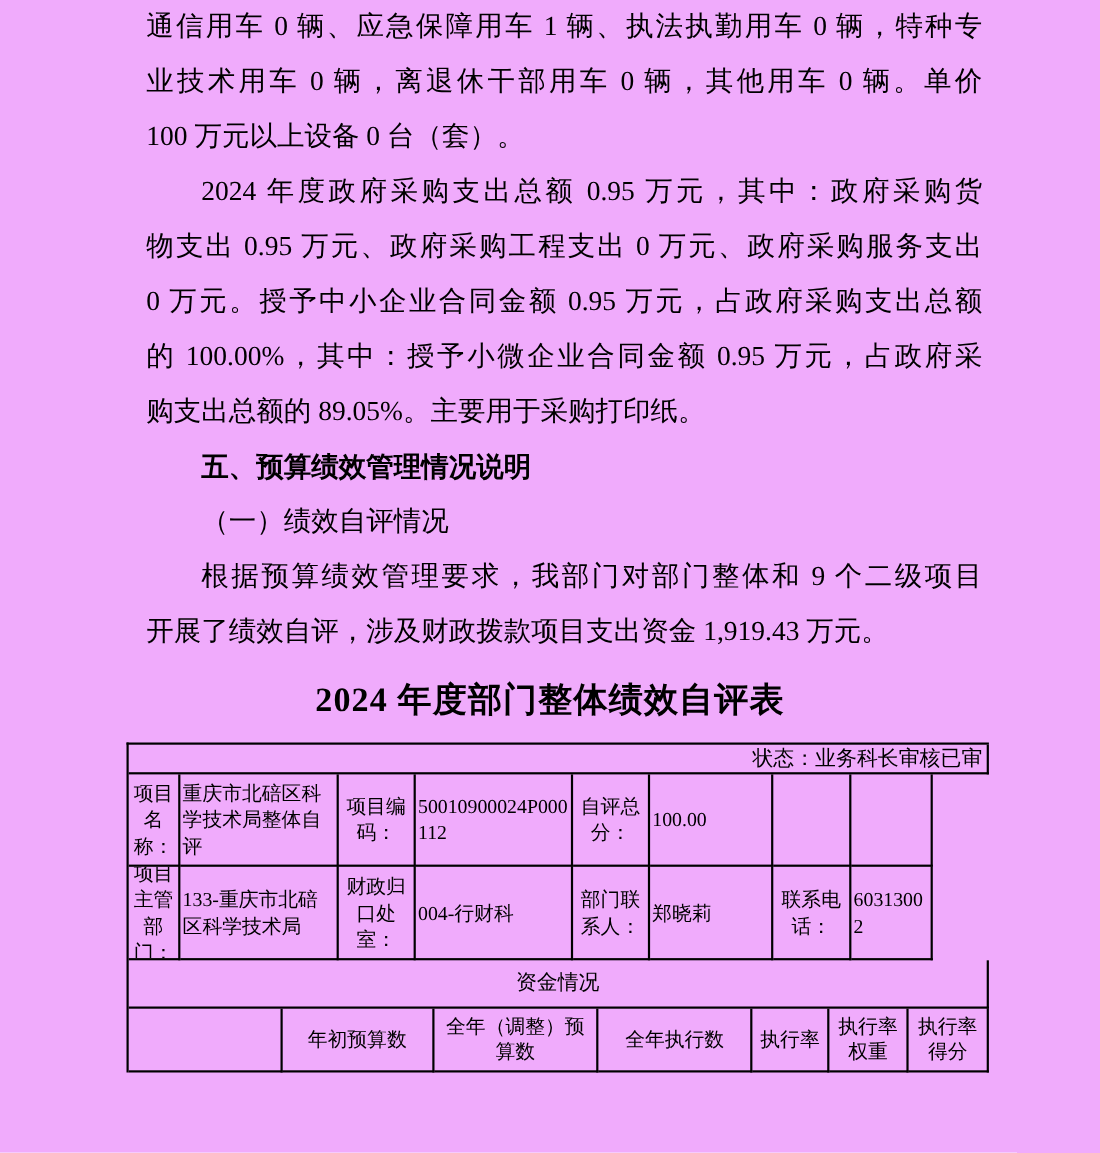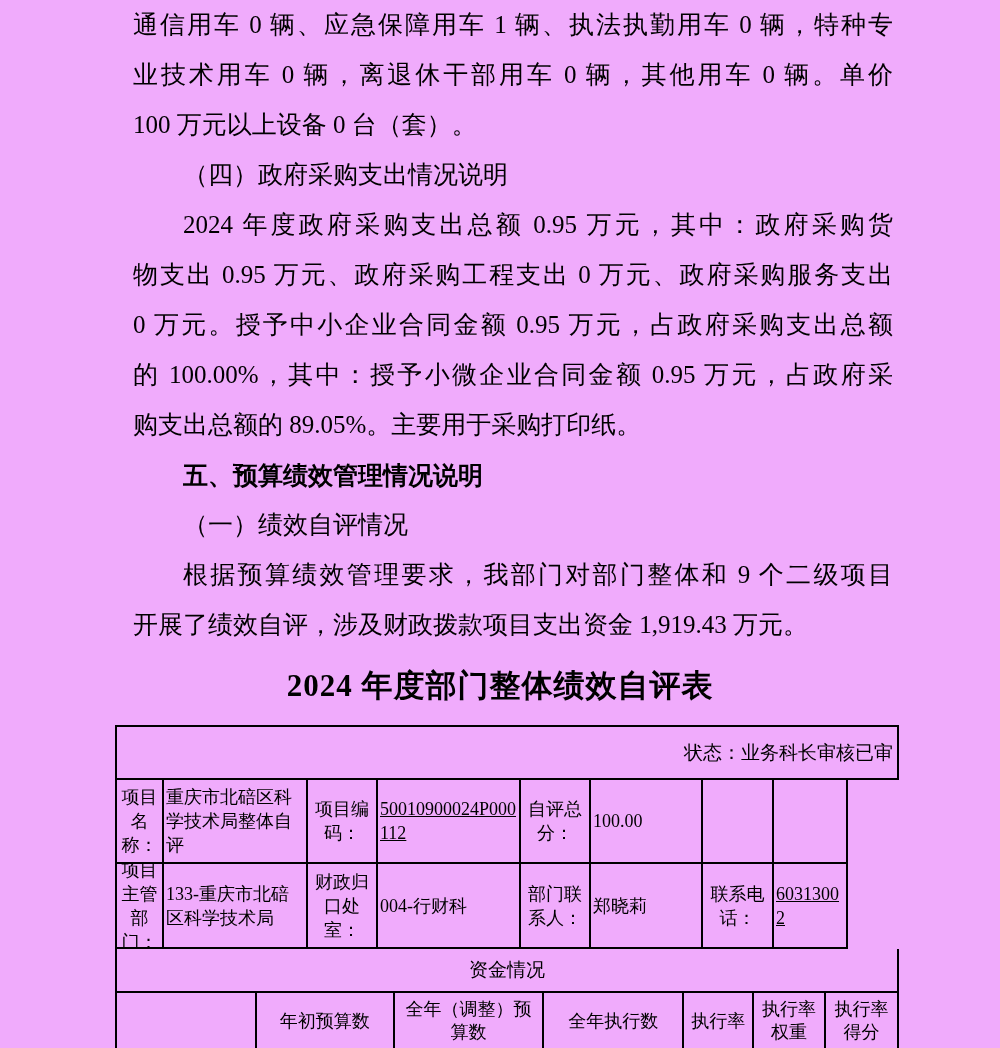--- a/index.html
+++ b/index.html
@@ -21,45 +21,44 @@
                font-weight: bold; letter-spacing: 1px;
                font-family: "Liberation Serif", "DejaVu Serif", serif; }
 
   
   .tbl { margin-left: 115px; margin-top: 3px; width: 784px;
          border-top: 2px solid #000; border-left: 2px solid #000; }
   .trow { display: flex; }
   .cell { border-right: 2px solid #000; border-bottom: 2px solid #000;
           display: flex; align-items: center; font-size: 18px; line-height: 24px;
           overflow: hidden; }
-  .rowA .cA { width: 782px; height: 53px; justify-content: flex-end;
+  .rowA .cA { width: 782px; height: 27px; justify-content: flex-end;
               padding-right: 4px; font-size: 19px; }
   .lab { justify-content: center; text-align: center; padding: 0 1px; }
   .val { justify-content: flex-start; text-align: left; padding-left: 2px; }
-  .brk { word-break: break-all; text-decoration: underline; }
+  .brk { word-break: break-all; }
   .rowB .cell { height: 84px; }
   .rowC .cell { height: 85px; }
   .c1 { width: 47px; }  .c2 { width: 144px; } .c3 { width: 70px; } .c4 { width: 143px; }
   .c5 { width: 70px; }  .c6 { width: 112px; } .c7 { width: 71px; } .c8 { width: 74px; }
   .rowD .cD { width: 782px; height: 44px; justify-content: center; font-size: 19px; }
   .rowE .cell { height: 58px; justify-content: center; text-align: center;
                 padding: 0 5px; line-height: 23px; }
   .e1 { width: 140px; } .e2 { width: 138px; } .e3 { width: 150px; } .e4 { width: 140px; }
   .e5 { width: 70px; }  .e6 { width: 72px; }  .e7 { width: 73px; }
 </style>
 </head>
 <body>
 
 <div class="page">
 
   <div class="doc">
     <div class="ln just">通信用车 0 辆、应急保障用车 1 辆、执法执勤用车 0 辆，特种专</div>
     <div class="ln just">业技术用车 0 辆，离退休干部用车 0 辆，其他用车 0 辆。单价</div>
     <div class="ln">100 万元以上设备 0 台（套）。</div>
-    <div class="ln kai ind">（四）政府采购支出情况说明</div>
     <div class="ln just ind">2024 年度政府采购支出总额 0.95 万元，其中：政府采购货</div>
     <div class="ln just">物支出 0.95 万元、政府采购工程支出 0 万元、政府采购服务支出</div>
     <div class="ln just">0 万元。授予中小企业合同金额 0.95 万元，占政府采购支出总额</div>
     <div class="ln just">的 100.00%，其中：授予小微企业合同金额 0.95 万元，占政府采</div>
     <div class="ln">购支出总额的 89.05%。主要用于采购打印纸。</div>
     <div class="ln hei ind">五、预算绩效管理情况说明</div>
     <div class="ln kai ind">（一）绩效自评情况</div>
     <div class="ln just ind">根据预算绩效管理要求，我部门对部门整体和 9 个二级项目</div>
     <div class="ln">开展了绩效自评，涉及财政拨款项目支出资金 1,919.43 万元。</div>
   </div>

